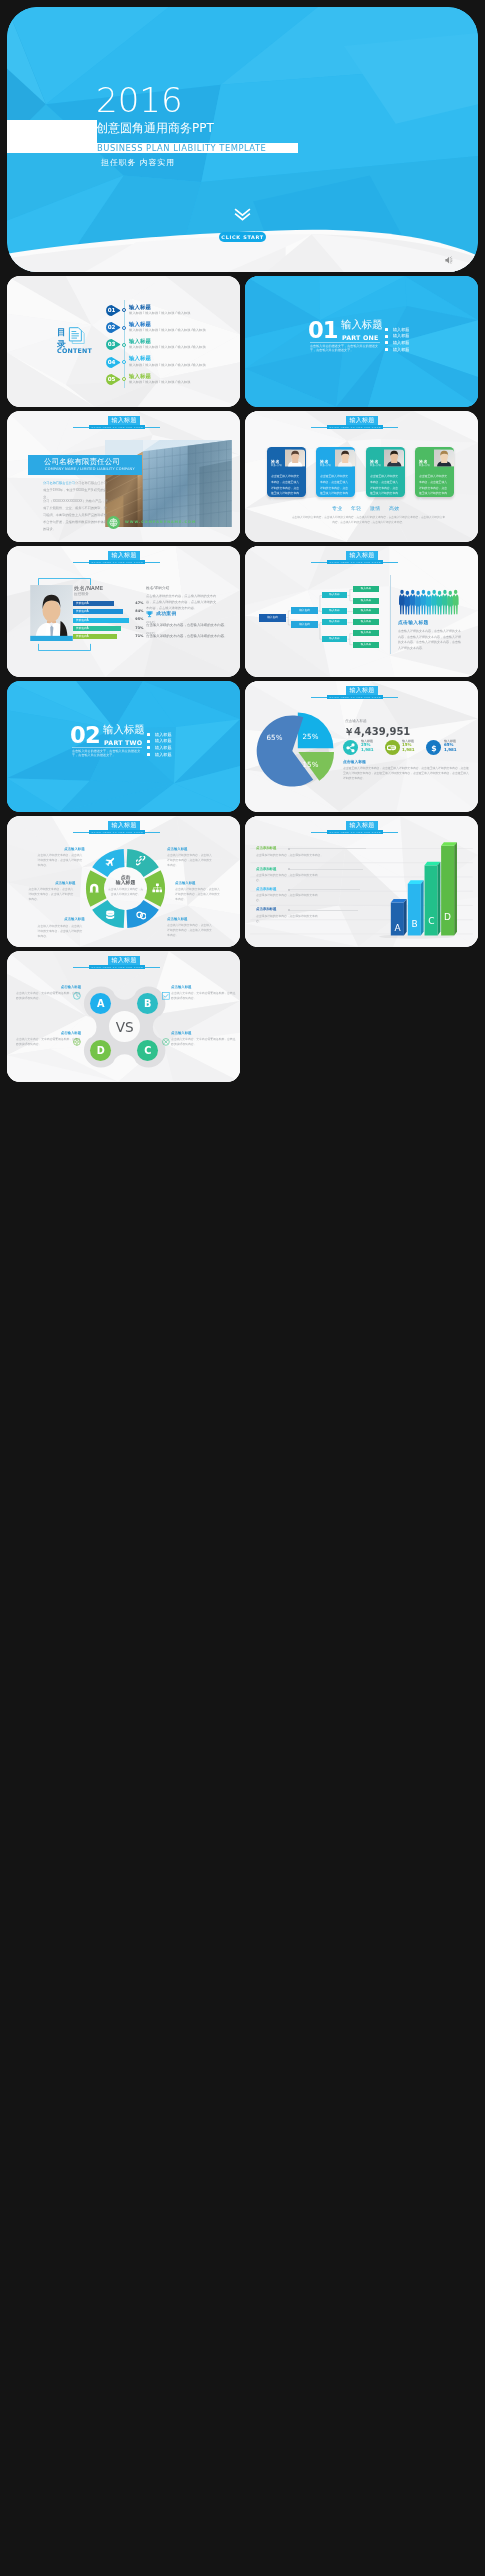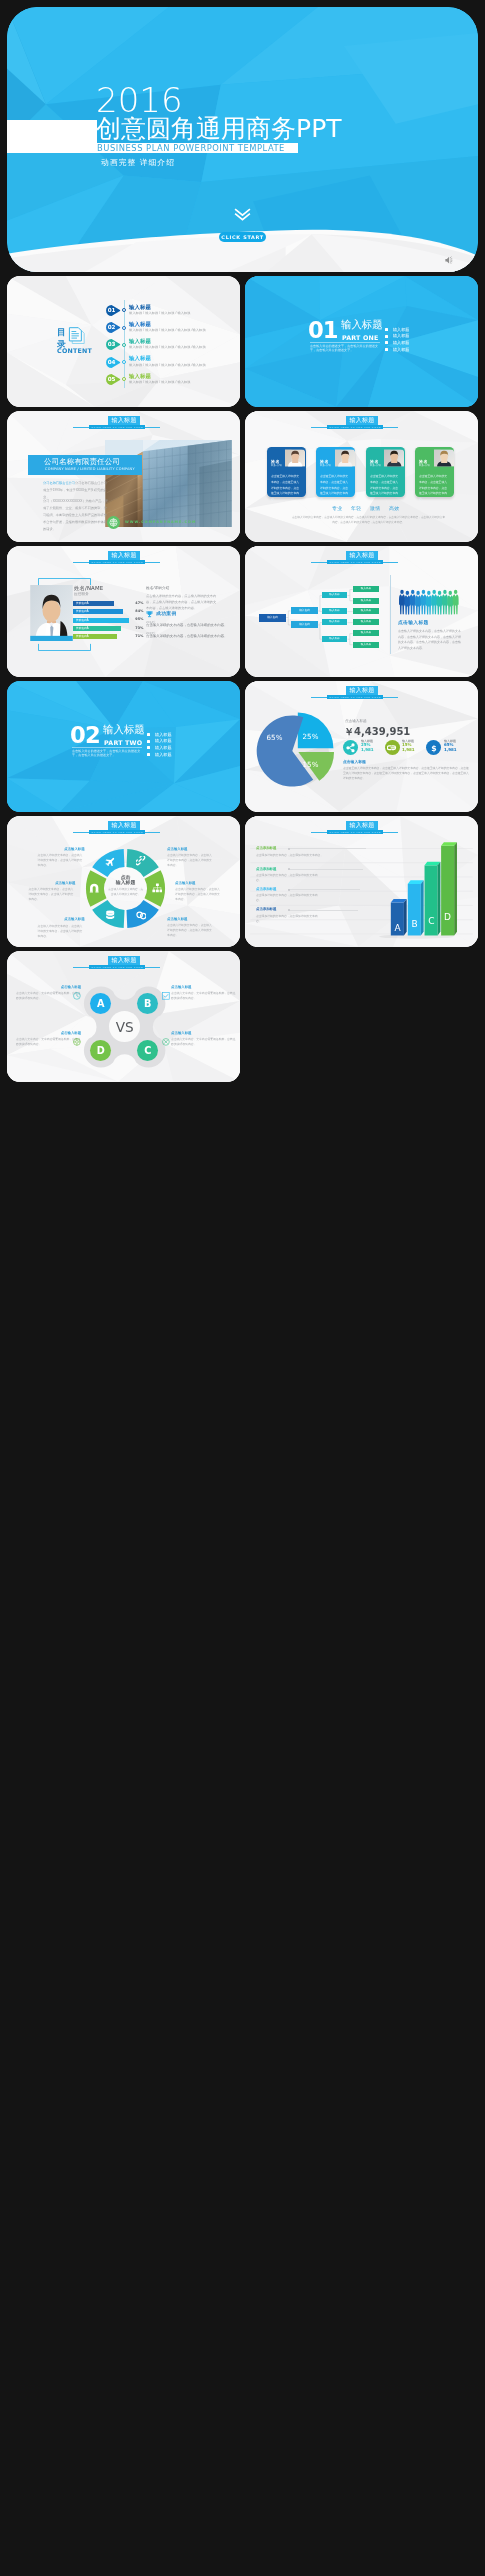--- a/index.html
+++ b/index.html
@@ -67,23 +67,23 @@
       <path d="M0,59 C110,43 220,32 430,24 L430,80 L0,80 Z" fill="#f2f2f3"></path>
       <path d="M200,34 C330,25 400,21 470,22 C430,44 380,62 340,80 L120,80 Z" fill="#f7f7f8"></path>
       <path d="M470,22 C580,24 660,36 727,58 L727,80 L400,80 Z" fill="#f0f0f1"></path>
       <path d="M470,22 C560,28 640,44 727,70 L727,80 L520,80 Z" fill="#f6f6f7"></path>
     </g>
   </svg>
 
   <div class="abs" style="left:0;top:113px;width:90px;height:33px;background:#ffffff;"></div>
   <div class="abs" style="left:90px;top:136px;width:201px;height:10.4px;background:#ffffff;"></div>
   <div class="abs" style="left:89px;top:76px;font-family:'DejaVu Sans',sans-serif;font-size:34px;font-weight:300;color:#fff;line-height:34px;">2016</div>
-  <div class="abs" style="left:89px;top:111px;font-family:'DejaVu Sans',sans-serif;font-size:25px;font-weight:400;color:#fff;letter-spacing:0px;line-height:21.4px;">创意圆角通用商务PPT</div>
-  <div class="abs" style="left:90px;top:136px;font-family:'DejaVu Sans',sans-serif;font-size:8.4px;font-weight:400;color:#3aa8dc;letter-spacing:0.5px;line-height:10.4px;">BUSINESS PLAN POWERPOINT TEMPLATE</div>
-  <div class="abs" style="left:94px;top:151px;font-family:'DejaVu Sans',sans-serif;font-size:7.8px;font-weight:400;color:#fff;letter-spacing:1px;line-height:10.4px;">动画完整    详细介绍</div>
+  <div class="abs" style="left:89px;top:111px;font-family:'DejaVu Sans',sans-serif;font-size:12px;font-weight:400;color:#fff;letter-spacing:0px;line-height:21.4px;">创意圆角通用商务PPT</div>
+  <div class="abs" style="left:90px;top:136px;font-family:'DejaVu Sans',sans-serif;font-size:8.4px;font-weight:400;color:#3aa8dc;letter-spacing:0.5px;line-height:10.4px;">BUSINESS PLAN LIABILITY TEMPLATE</div>
+  <div class="abs" style="left:94px;top:151px;font-family:'DejaVu Sans',sans-serif;font-size:7.8px;font-weight:400;color:#fff;letter-spacing:1px;line-height:10.4px;">担任职务    内容实用</div>
   <svg class="abs" style="left:227px;top:201px;" width="17" height="13" viewBox="0 0 26 20">
     <path d="M1.6,1.6 L13,11 L24.4,1.6" fill="none" stroke="#ffffff" stroke-width="2.6" stroke-linecap="butt" stroke-linejoin="miter"></path>
     <path d="M1.6,8.6 L13,18 L24.4,8.6" fill="none" stroke="#ffffff" stroke-width="2.6" stroke-linecap="butt" stroke-linejoin="miter"></path>
   </svg>
   <div class="abs" style="left:212px;top:225px;width:47px;height:10.4px;background:#12a9e8;border-radius:5.2px;color:#fff;font-size:4.9px;font-weight:700;letter-spacing:0.7px;text-align:center;line-height:10.4px;font-family:'DejaVu Sans',sans-serif;">CLICK START</div>
   <svg class="abs" style="left:438px;top:249px;" width="9" height="8.4" viewBox="0 0 14 13">
     <path d="M0.6,4.6 L3,4.6 L6.4,1.2 L6.4,11.8 L3,8.4 L0.6,8.4 Z" fill="#8e8e8e"></path>
     <path d="M8.2,2.6 L9.6,1.4 M8.8,4.6 L10.6,4.1 M9.1,6.5 L11,6.5 M8.8,8.4 L10.6,8.9 M8.2,10.4 L9.6,11.6" stroke="#8e8e8e" stroke-width="0.9" fill="none" stroke-linecap="round"></path>
   </svg>
 </div>

